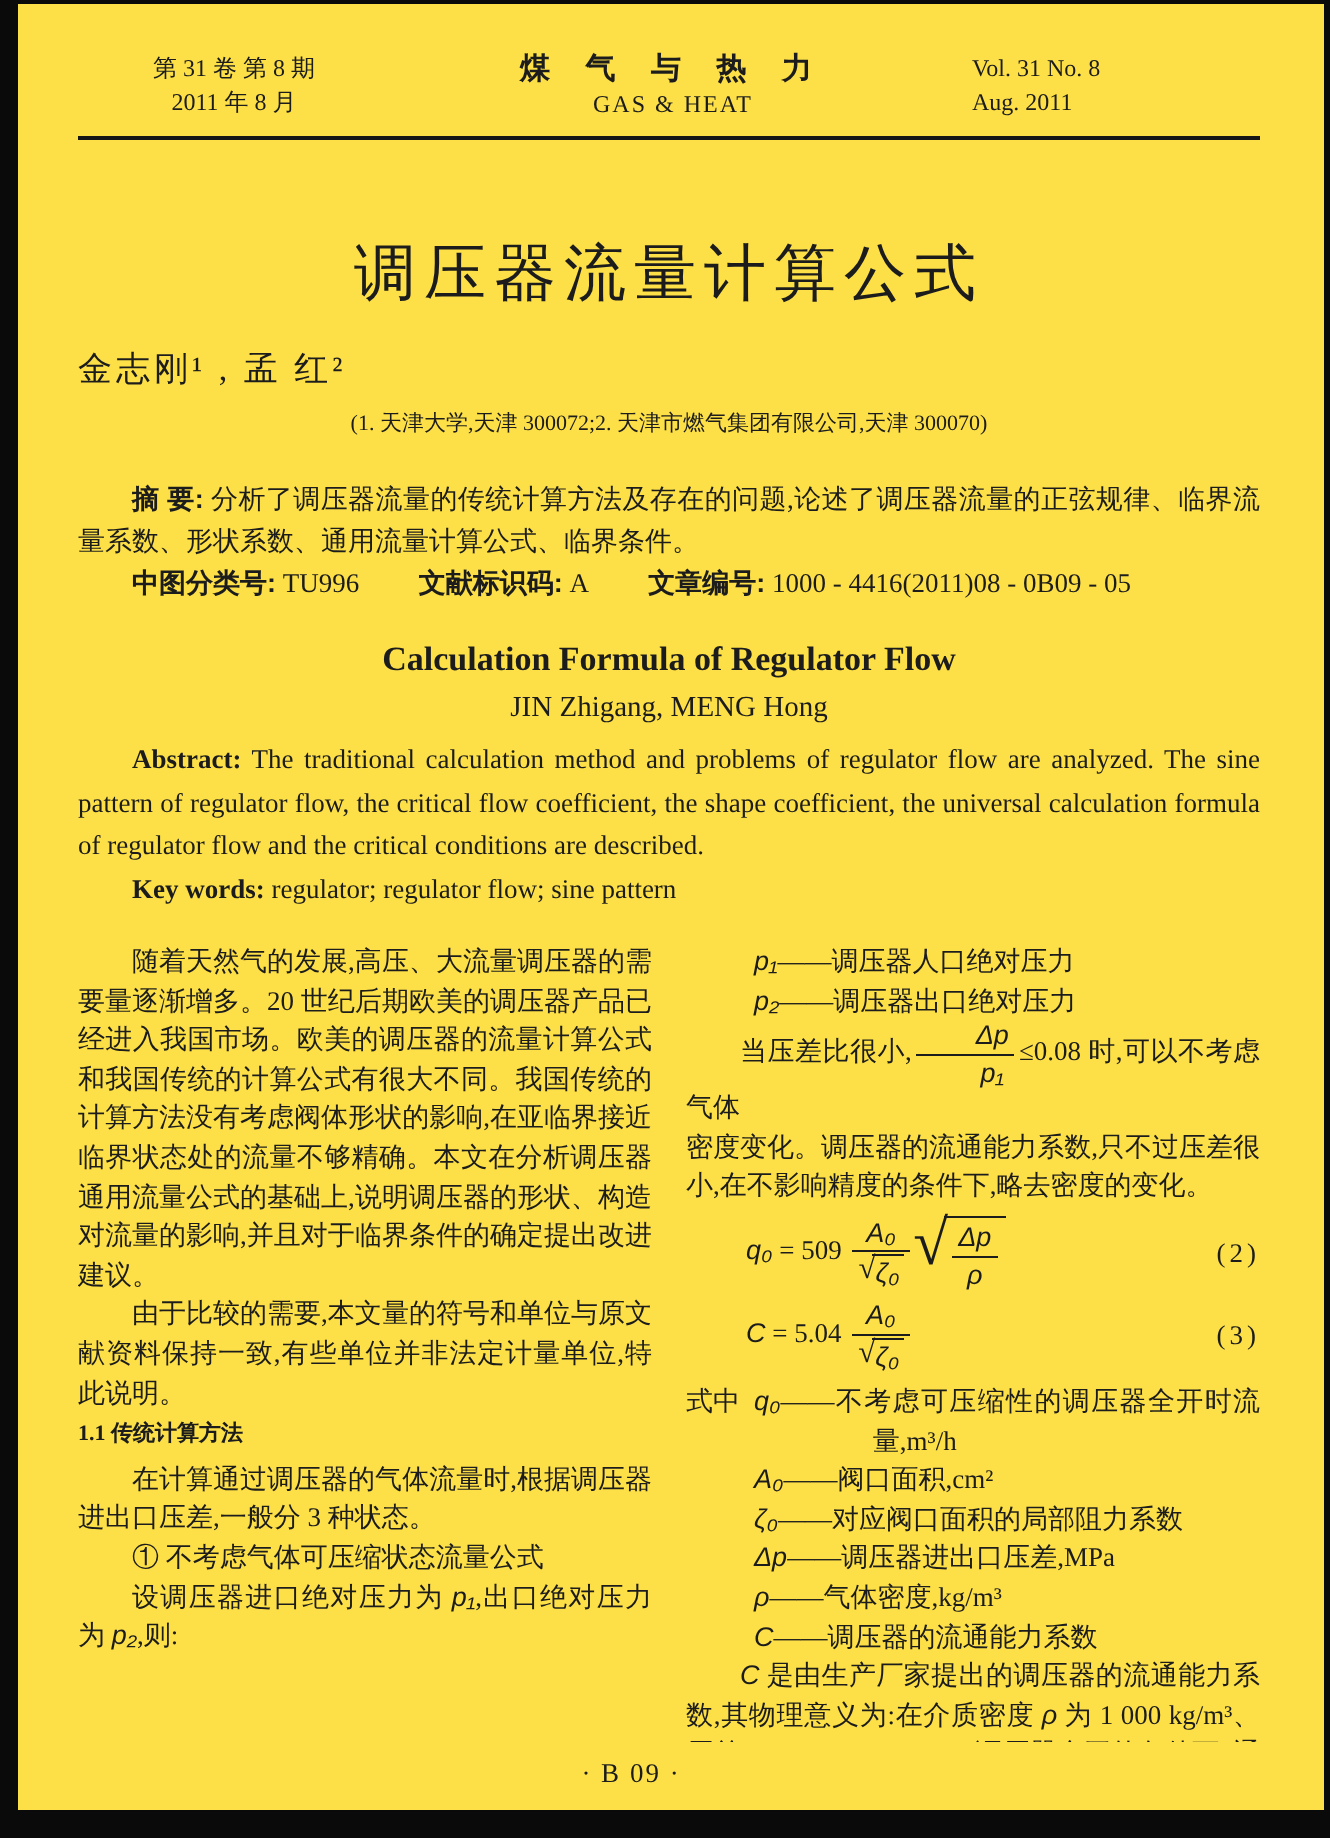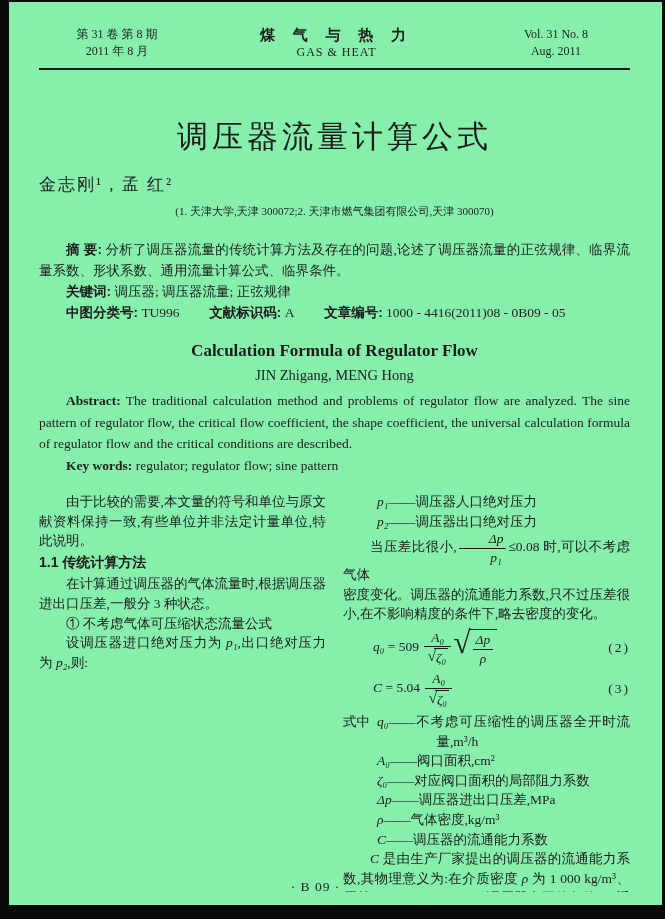--- a/index.html
+++ b/index.html
@@ -2,29 +2,29 @@
 <html><head>
 <meta charset="utf-8">
 <style>
   html,body{margin:0;padding:0;}
   body{
     width:665px;height:919px;background:#0a0a0a;position:relative;overflow:hidden;
     font-family:"Liberation Serif","DejaVu Serif",serif;color:#1c1c1c;
   }
   .sheet{
     position:absolute;left:9px;top:2px;right:3px;bottom:14px;
-    background:#86efac;overflow:hidden;
+    background:#fde047;overflow:hidden;
   }
   .inner{padding:24px 32px 0 30px;}
 
   
   .jheader{display:flex;justify-content:space-between;align-items:flex-start;
     border-bottom:2px solid #161616;padding:0 4px 8px 8px;}
   .jh-left,.jh-right{font-size:12px;line-height:17px;width:140px;}
-  .jh-right{text-align:center;}
+  .jh-right{text-align:left;}
   .jh-left{text-align:center;}
   .jh-center{text-align:center;}
   .jh-cn{font-size:15px;letter-spacing:7px;font-weight:600;line-height:18px;}
   .jh-en{font-size:12px;line-height:16px;letter-spacing:1px;}
 
   
   .art-title{text-align:center;font-size:31px;letter-spacing:4px;margin-top:46px;font-weight:500;}
   .authors{text-align:left;font-size:17px;margin-top:15px;letter-spacing:2px;}
   .affil{text-align:center;font-size:11px;margin-top:8px;}
 
@@ -40,22 +40,22 @@
   .en-abs{font-size:13.5px;line-height:21.5px;margin-top:6px;}
   .en-abs p{margin:0;text-indent:2em;text-align:justify;}
   .en-abs .b{font-weight:bold;}
 
   
   .columns{display:flex;gap:17px;margin-top:16px;height:400px;overflow:hidden;}
   .col{flex:1;font-size:13.5px;line-height:19.6px;}
   .col p{margin:0;text-align:justify;}
   .ind{text-indent:2em;}
   .h1{font-family:"Liberation Sans","DejaVu Sans",sans-serif;font-weight:bold;font-size:14px;margin:3px 0 2px 0;}
-  .h2{font-family:Liberation Sans, sans-serif;font-weight:bold;font-size:14px;margin:2px 0;}
-  .var{font-style:italic;font-family:Liberation Serif, serif;}
+  .h2{font-family:Liberation Serif, serif;font-weight:bold;font-size:11px;margin:2px 0;}
+  .var{font-style:italic;font-family:Liberation Sans, sans-serif;}
 
   
   .formula{display:flex;align-items:center;margin:5px 0;}
   .f-body{margin-left:30px;}
   .f-num{margin-left:auto;letter-spacing:2px;}
   .frac{display:inline-block;vertical-align:middle;text-align:center;line-height:1.15;margin:0 2px;}
   .frac .fn{display:block;border-bottom:1px solid #1c1c1c;padding:0 3px 1px 3px;}
   .frac .fd{display:block;padding:1px 3px 0 3px;}
   .sqrt{display:inline-flex;align-items:flex-start;vertical-align:middle;}
   .rsign{font-size:2.35em;line-height:1;font-weight:400;transform:translateY(-2px);}
@@ -95,34 +95,34 @@
         <div>Aug.  2011</div>
       </div>
     </div>
 
     <div class="art-title">调压器流量计算公式</div>
     <div class="authors">金志刚¹ ,  孟  红²</div>
     <div class="affil">(1. 天津大学,天津 300072;2. 天津市燃气集团有限公司,天津 300070)</div>
 
     <div class="cn-abs">
       <p><span class="lbl">摘  要:</span><span> 分析了调压器流量的传统计算方法及存在的问题,论述了调压器流量的正弦规律、临界流量系数、形状系数、通用流量计算公式、临界条件。</span></p>
-      <p><span class="lbl">关键词:</span><span> 调压器;  调压器流量;  正弦规律</span></p>
       <p><span class="lbl">中图分类号:</span><span> TU996</span><span class="sp"></span><span class="lbl">文献标识码:</span><span> A</span><span class="sp"></span><span class="lbl">文章编号:</span><span> 1000 - 4416(2011)08 - 0B09 - 05</span></p>
     </div>
 
     <div class="en-title">Calculation Formula of Regulator Flow</div>
     <div class="en-authors">JIN Zhigang,    MENG Hong</div>
     <div class="en-abs">
       <p><span class="b">Abstract:</span><span>  The traditional calculation method and problems of regulator flow are analyzed. The sine pattern of regulator flow, the critical flow coefficient, the shape coefficient, the universal calculation formula of regulator flow and the critical conditions are described.</span></p>
       <p><span class="b">Key words:</span><span>  regulator;   regulator flow;   sine pattern</span></p>
     </div>
 
     <div class="columns">
 
       <div class="col">
+        <p class="ind">随着天然气的发展,高压、大流量调压器的需要量逐渐增多。20 世纪后期欧美的调压器产品已经进入我国市场。欧美的调压器的流量计算公式和我国传统的计算公式有很大不同。我国传统的计算方法没有考虑阀体形状的影响,在亚临界接近临界状态处的流量不够精确。本文在分析调压器通用流量公式的基础上,说明调压器的形状、构造对流量的影响,并且对于临界条件的确定提出改进建议。</p>
         <p class="ind">由于比较的需要,本文量的符号和单位与原文献资料保持一致,有些单位并非法定计量单位,特此说明。</p>
         <div class="h2">1.1  传统计算方法</div>
         <p class="ind">在计算通过调压器的气体流量时,根据调压器进出口压差,一般分 3 种状态。</p>
         <p class="ind">①   不考虑气体可压缩状态流量公式</p>
         <p class="ind"><span>设调压器进口绝对压力为 </span><span class="var">p₁</span><span>,出口绝对压力为 </span><span class="var">p₂</span><span>,则:</span></p>
 
       </div>
 
       <div class="col">
         <div class="defs">

